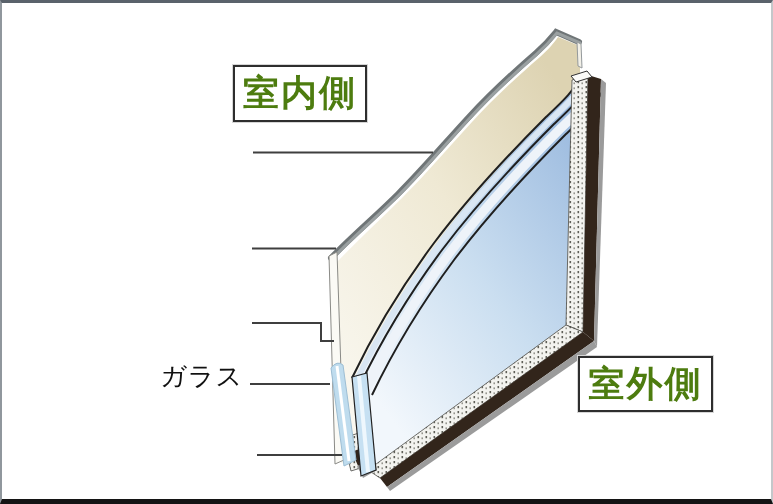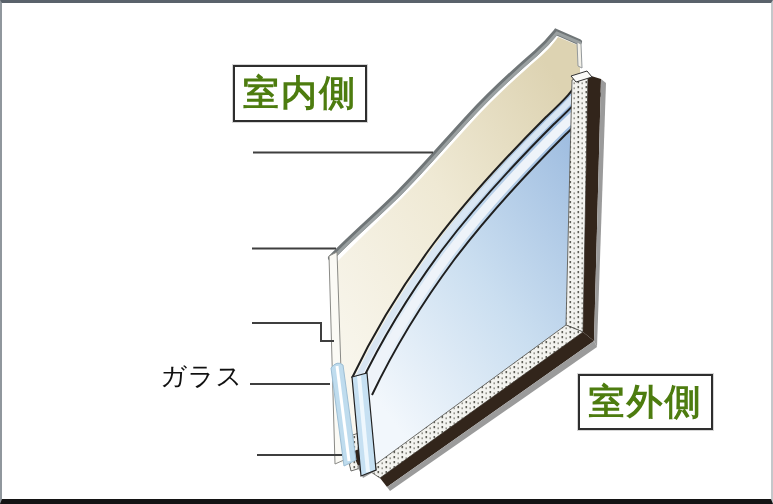--- a/index.html
+++ b/index.html
@@ -31,21 +31,21 @@
     position:absolute;
     box-sizing:border-box;
     background:#ffffff;
     border:2px solid #2e2e2e;
     box-shadow:0 0 0 1px #d6d6d6;
     display:flex;align-items:center;justify-content:center;
     font-size:36px;font-weight:bold;color:#4d7c0f;letter-spacing:2px;
     white-space:nowrap;
   }
   .box-indoor{left:231px;top:62px;width:134px;height:57px;}
-  .box-outdoor{left:576px;top:371px;width:135px;height:56px;}
+  .box-outdoor{left:576px;top:353px;width:135px;height:56px;}
 </style>
 </head>
 <body>
 
 <div class="stage">
 
   <svg class="art" viewBox="0 0 773 504" aria-hidden="true">
     <defs>
       <linearGradient id="creamGrad" x1="0.85" y1="0.05" x2="0.1" y2="0.9">
         <stop offset="0" stop-color="#ddd3b2"></stop>

